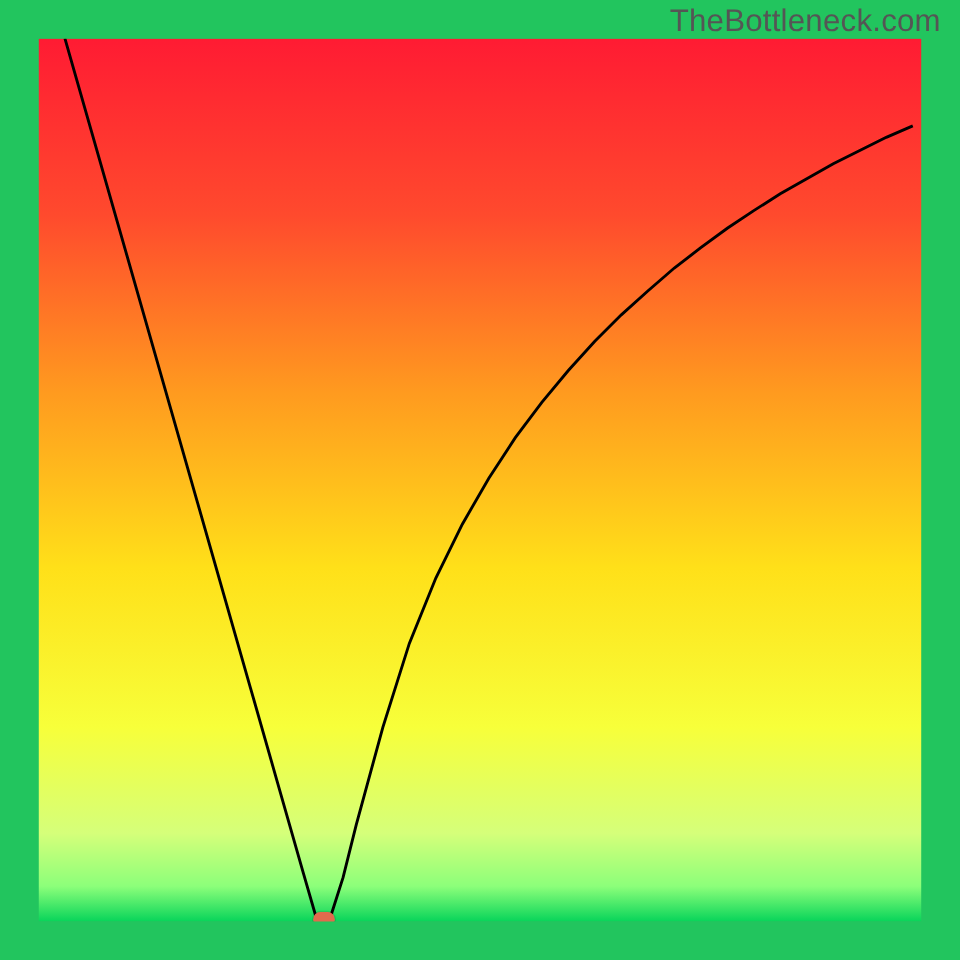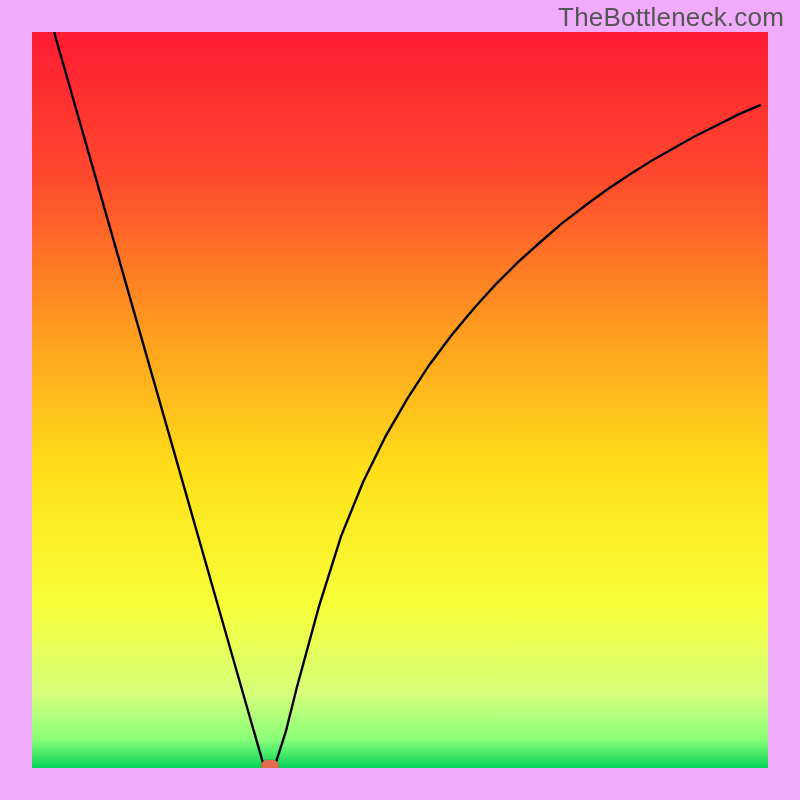--- a/index.html
+++ b/index.html
@@ -10,21 +10,21 @@
     background: #000;
     font-family: Arial, Helvetica, sans-serif;
     overflow: hidden;
   }
   .frame {
     position: absolute;
     top: 0;
     left: 0;
     width: 800px;
     height: 800px;
-    background: #f0abfc;
+    background: #22c55e;
   }
   .watermark {
     position: absolute;
     top: 2px;
     right: 16px;
     color: #555555;
     font-size: 26px;
     letter-spacing: 0.2px;
     font-weight: 400;
     user-select: none;

